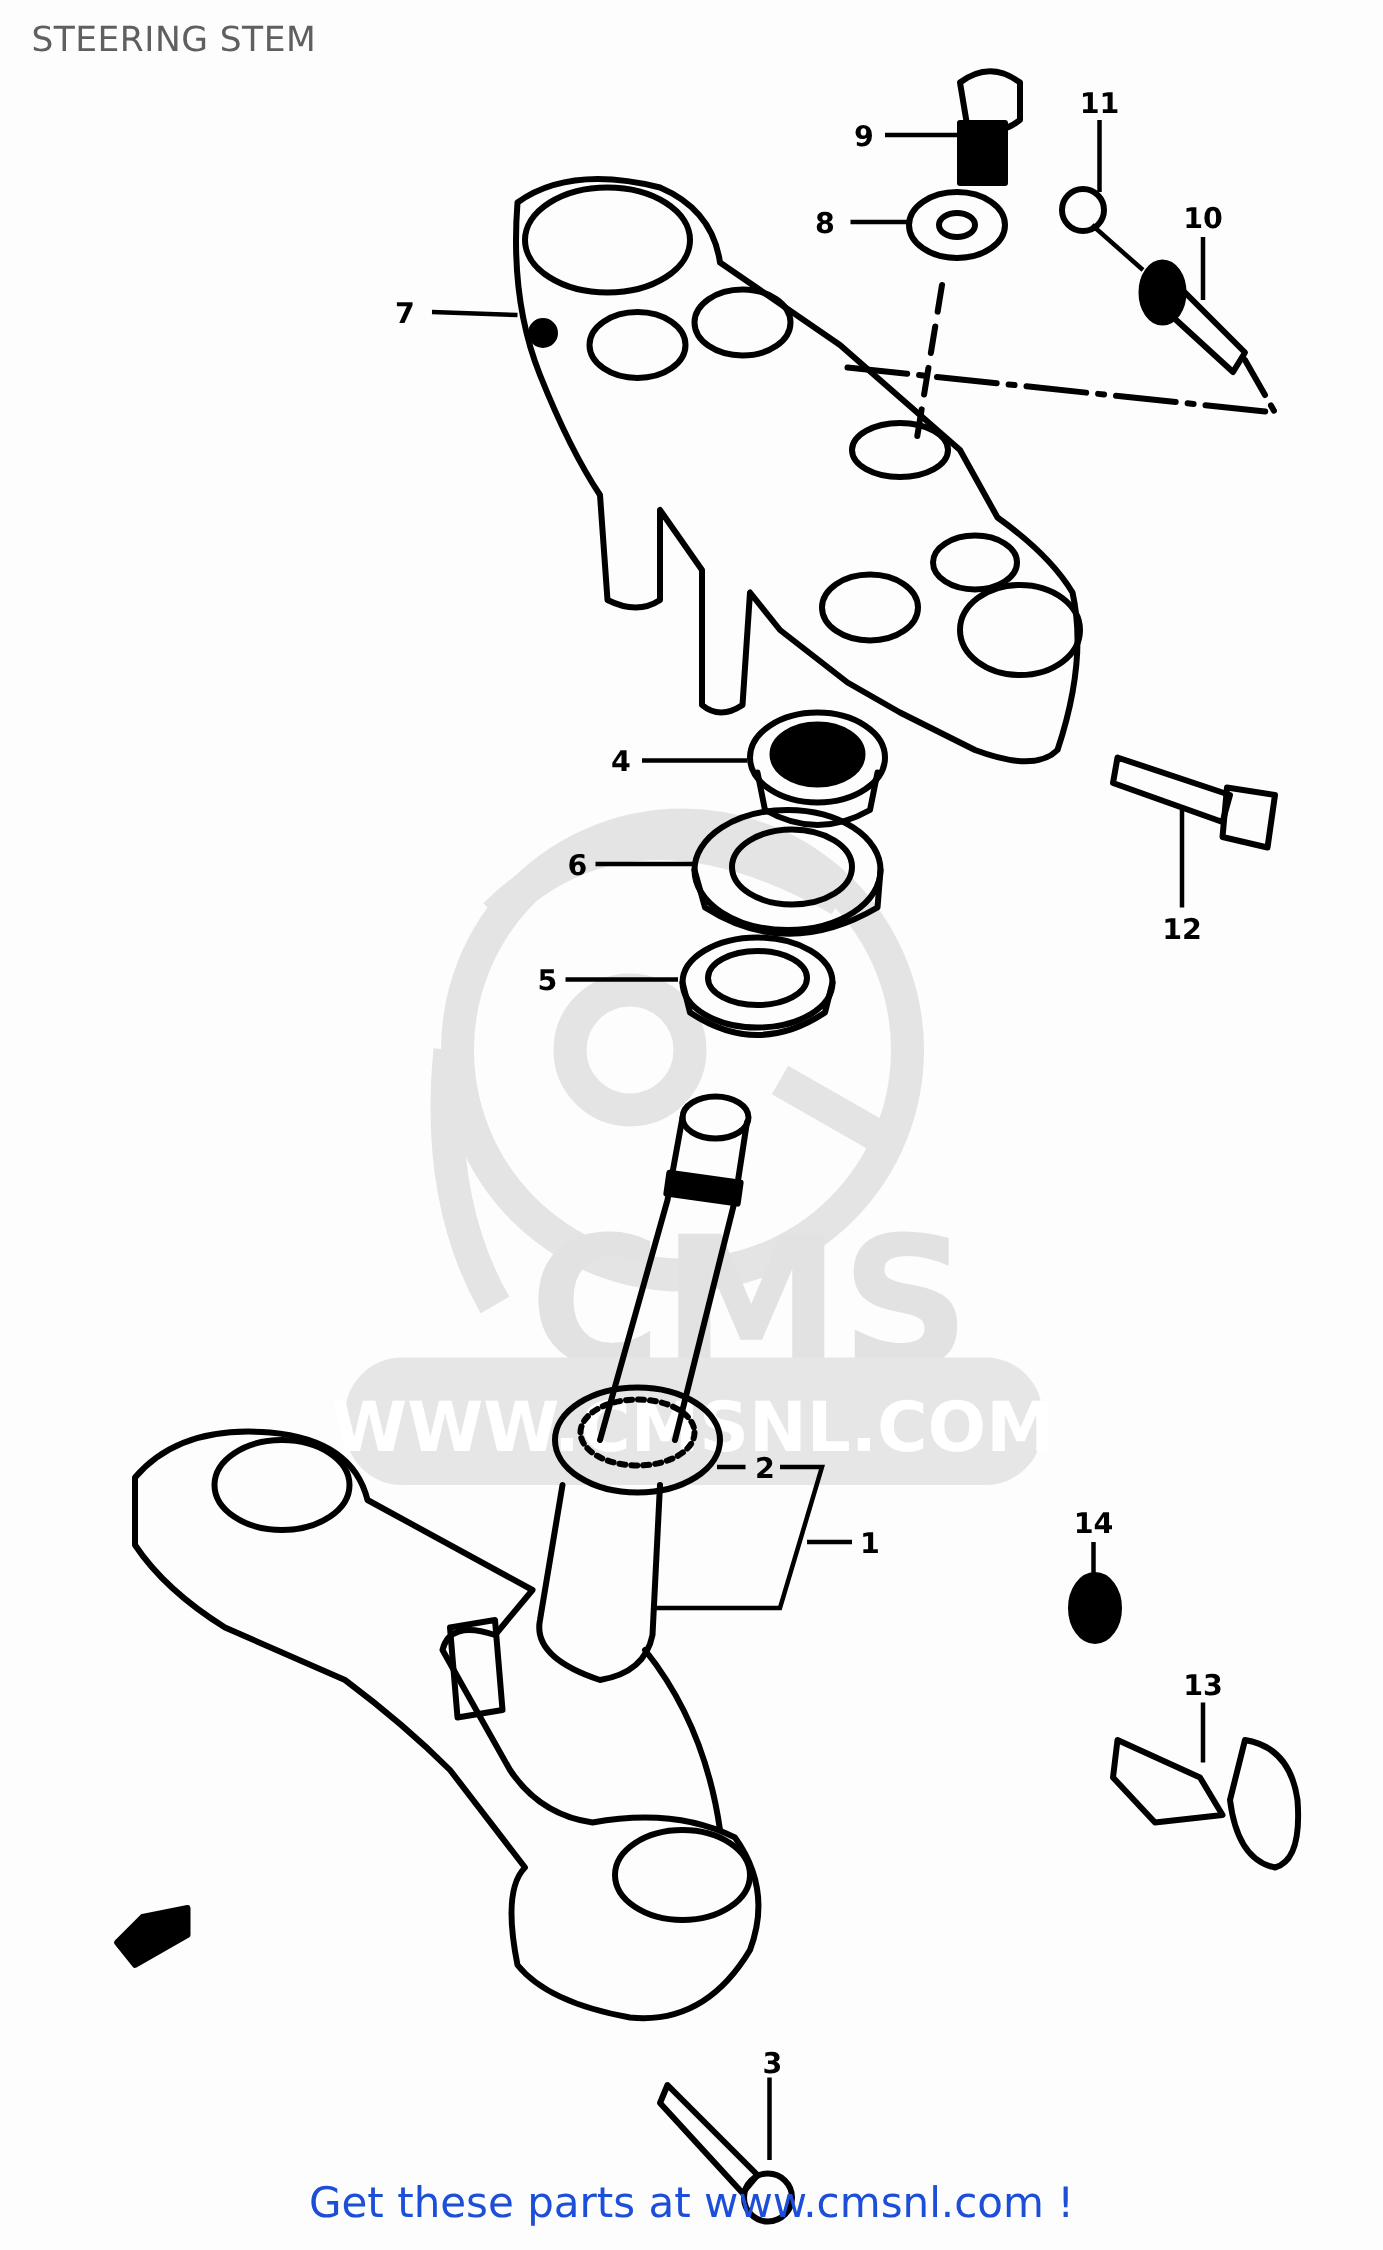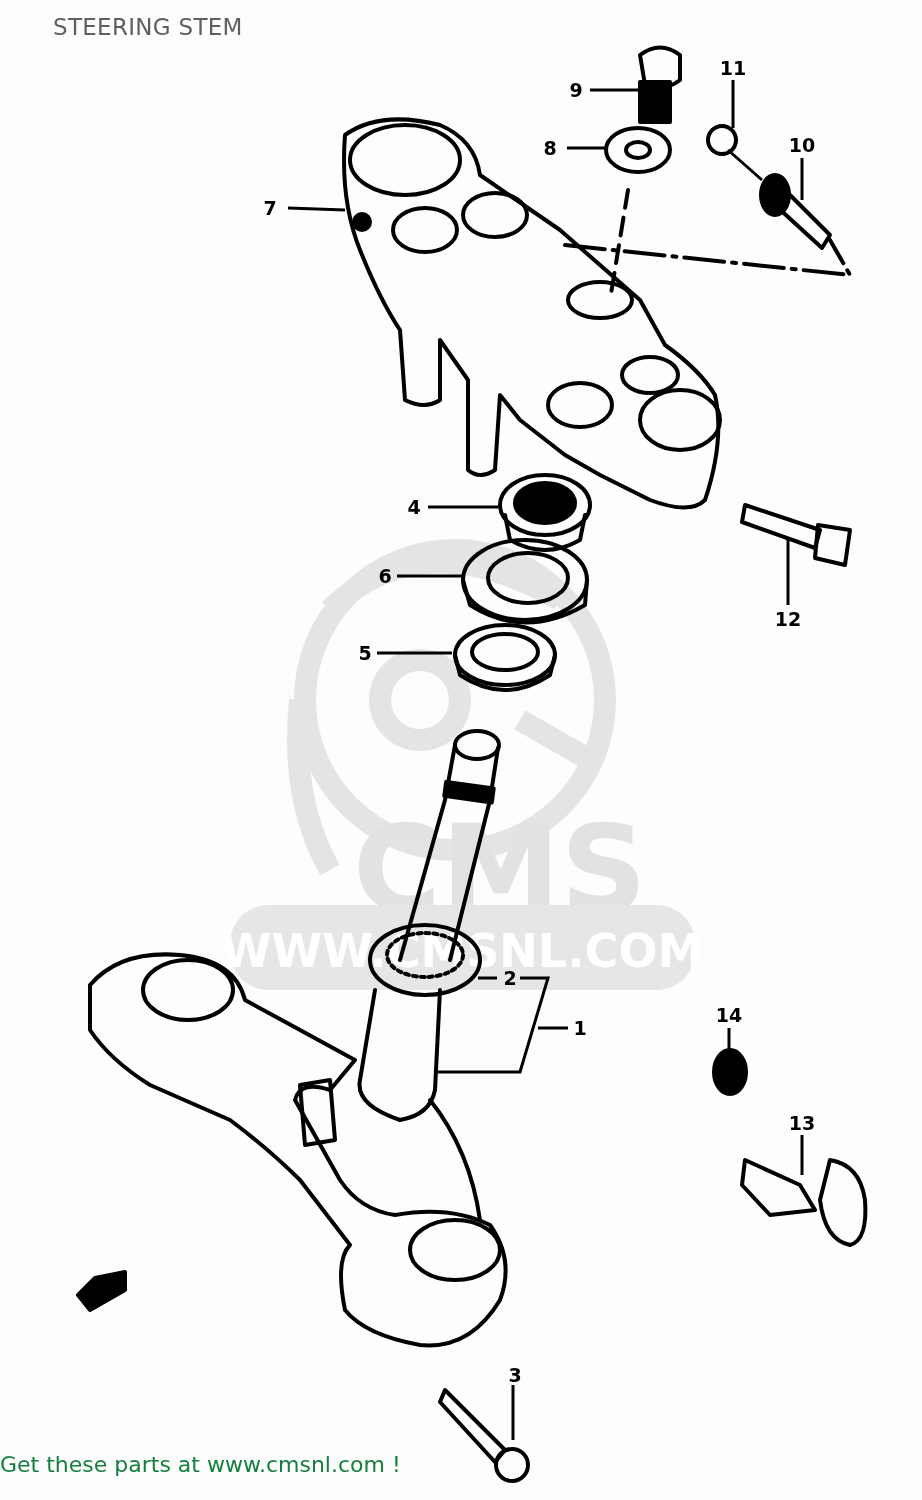--- a/index.html
+++ b/index.html
@@ -1,22 +1,22 @@
 <!DOCTYPE html>
 <html><head>
 <meta charset="utf-8">
 <style>
   html, body { margin: 0; padding: 0; background: #fcfdfc; }
   body { width: 922px; height: 1500px; position: relative; overflow: hidden;
          font-family: "DejaVu Sans", sans-serif; }
   .title { position: absolute; left: 21px; top: 14px; font-size: 23px; color: #5f5f5f;
-           letter-spacing: 0.3px; font-family: "DejaVu Sans", sans-serif; margin-left: 32px; }
+           letter-spacing: 0.3px; font-family: "DejaVu Sans", sans-serif; }
   .diagram { position: absolute; left: 0; top: 0; width: 922px; height: 1500px; }
-  .footer { position: absolute; left: 0; width: 922px; top: 1452px; text-align: left;
-            font-size: 22px; color: #15803d; font-family: "DejaVu Sans", sans-serif;
+  .footer { position: absolute; left: 0; width: 922px; top: 1452px; text-align: center;
+            font-size: 28px; color: #1d4ed8; font-family: "DejaVu Sans", sans-serif;
             text-decoration: none; }
   .wm-text { font-family: "DejaVu Sans", sans-serif; font-weight: bold; fill: #ffffff; }
   .callout { font-family: "DejaVu Sans", sans-serif; font-weight: bold; font-size: 19px; fill: #000; }
 </style>
 </head>
 <body>
 
 <div class="title">STEERING STEM</div>
 
 <svg class="diagram" viewBox="0 0 922 1500" xmlns="http://www.w3.org/2000/svg">

